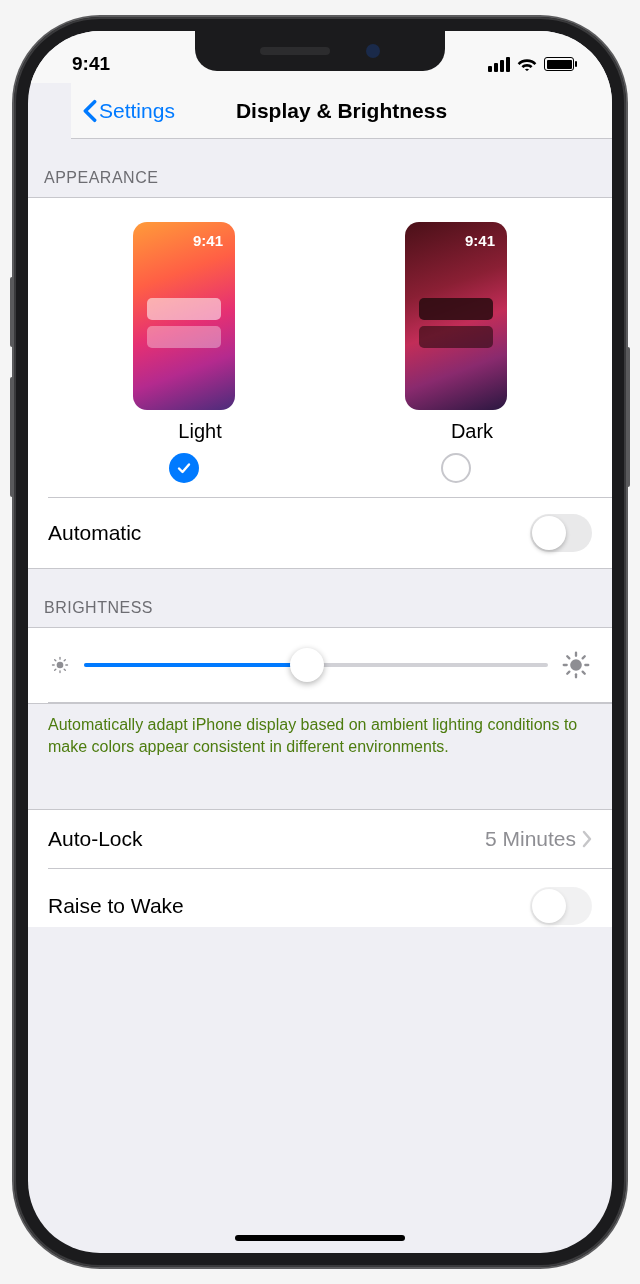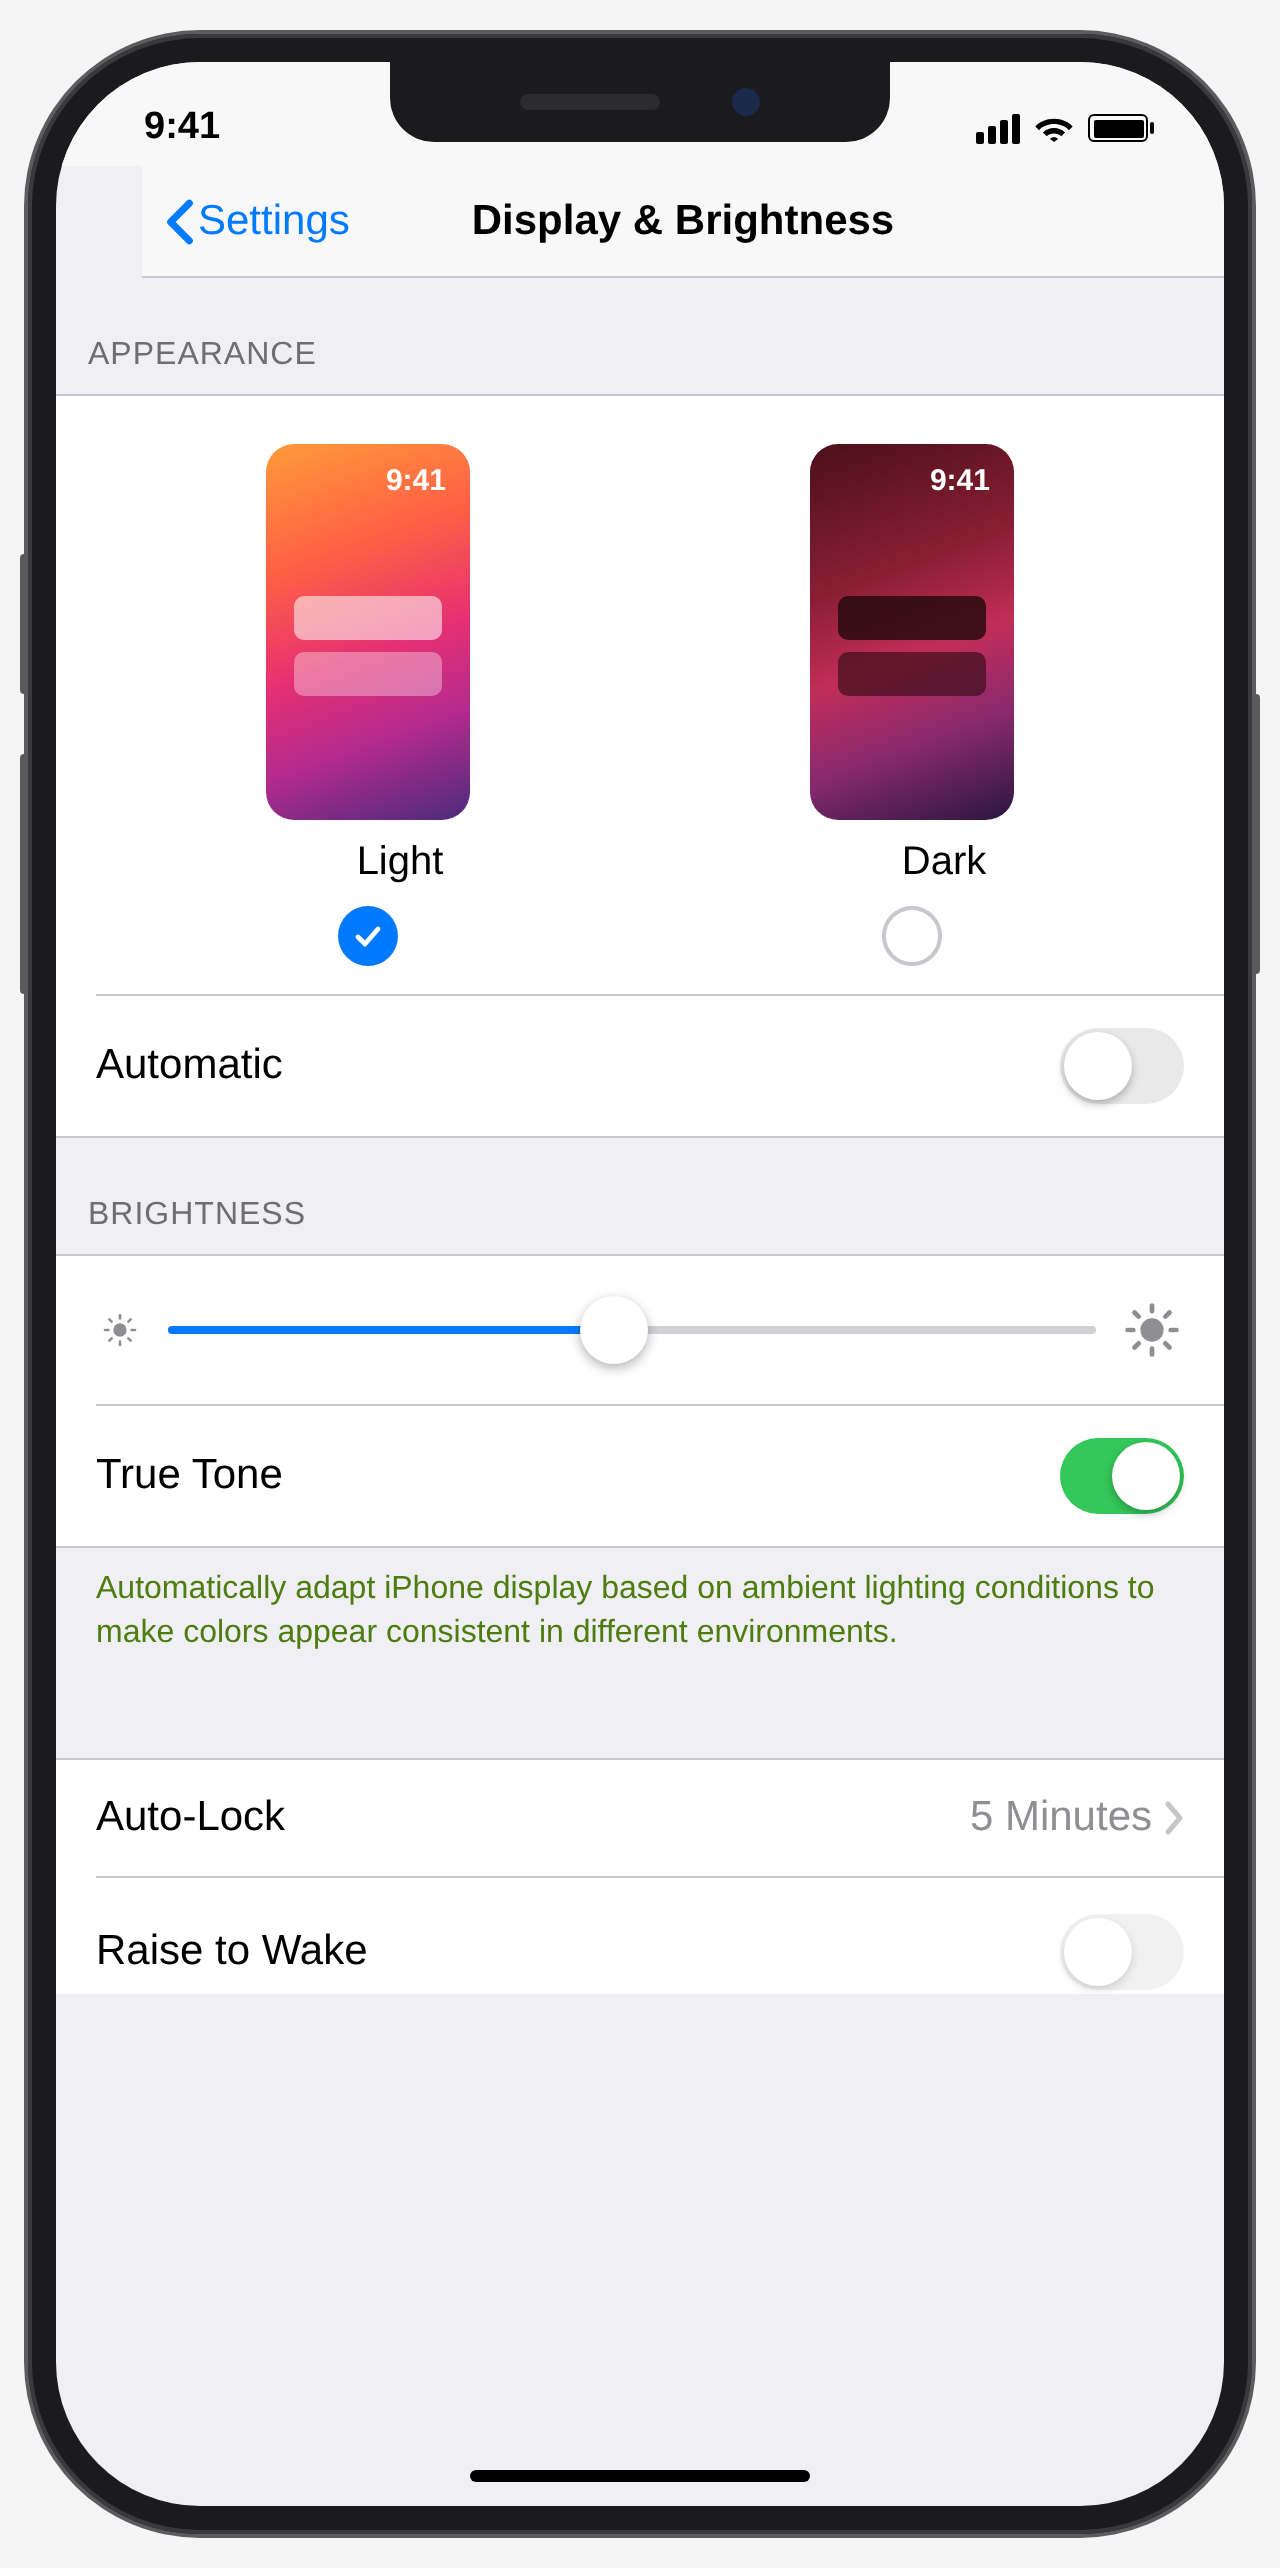--- a/index.html
+++ b/index.html
@@ -250,26 +250,20 @@
                 <line x1="1.5" y1="12" x2="4" y2="12"></line>
                 <line x1="20" y1="12" x2="22.5" y2="12"></line>
                 <line x1="4.5" y1="4.5" x2="6.3" y2="6.3"></line>
                 <line x1="17.7" y1="17.7" x2="19.5" y2="19.5"></line>
                 <line x1="4.5" y1="19.5" x2="6.3" y2="17.7"></line>
                 <line x1="17.7" y1="6.3" x2="19.5" y2="4.5"></line>
               </g>
             </svg>
         </div>
         <div class="sep"></div>
-        <div class="row">
-          <div class="row-label">True Tone</div>
-          <div class="switch on">
-              <div class="knob"></div>
-            </div>
-        </div>
       </div>
       <div class="footer-text">Automatically adapt iPhone display based on ambient lighting conditions to make colors appear consistent in different environments.</div>
 
 
       <div class="gap"></div>
 
       <div class="group" style="border-bottom:none;">
         <div class="row">
           <div class="row-label">Auto-Lock</div>
           <div class="row-value">

